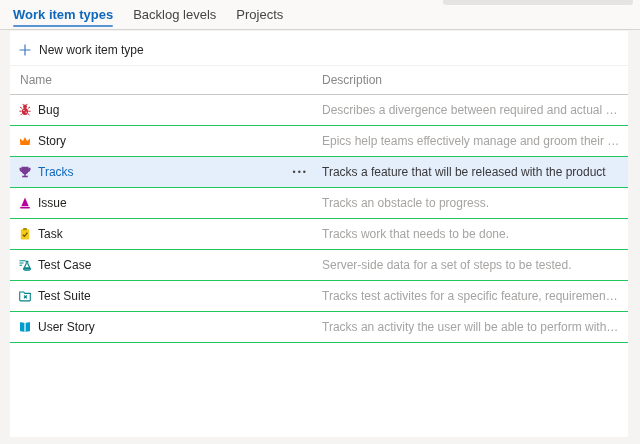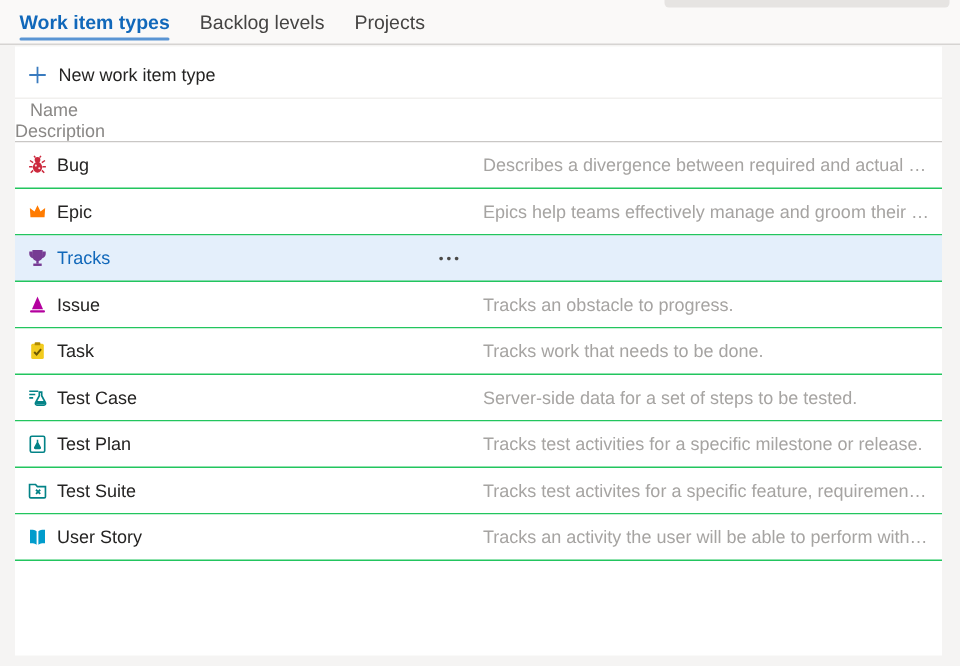--- a/index.html
+++ b/index.html
@@ -34,23 +34,22 @@
     background:#ffffff;
   }
   .newbar{
     height:30px;margin-top:4px;display:flex;align-items:center;
     padding-left:8px;border-bottom:1px solid #f1f0ee;cursor:pointer;
   }
   .newbar .plus{width:14px;height:14px;display:inline-flex;margin-right:7px;}
   .newbar .label{color:#252423;}
   
   .thead{
-    display:flex;height:28px;align-items:flex-start;color:#8a8886;
+    display:flex;height:28px;align-items:center;color:#8a8886;
     border-bottom:1px solid #c9c7c5;
-    flex-direction:column;
   }
   .col-name{width:312px;box-sizing:border-box;display:flex;align-items:center;}
   .thead .col-name{padding-left:10px;}
   .col-desc{
     flex:1;min-width:0;white-space:nowrap;overflow:hidden;
     text-overflow:ellipsis;padding-right:8px;
   }
   .row{
     display:flex;height:30px;align-items:center;
     border-bottom:1px solid #22c55e;cursor:pointer;background:#fff;
@@ -113,39 +112,40 @@
     <div class="col-desc desc">Describes a divergence between required and actual behavior,…</div>
   </div>
 
   <div class="row">
     <div class="col-name">
       <span class="wit-icon">
             <svg width="14" height="14" viewBox="0 0 14 14">
     <path d="M2.3 10.9 1.9 4.6 5 7 7 2.9 9 7 12.1 4.6 11.7 10.9Z" fill="#FF7B00"></path>
   </svg>
           </span>
-      <span class="name">Epic</span>
+      <span class="name">Story</span>
 
     </div>
     <div class="col-desc desc">Epics help teams effectively manage and groom their product …</div>
   </div>
 
   <div class="row selected">
     <div class="col-name">
       <span class="wit-icon">
             <svg width="14" height="14" viewBox="0 0 14 14" fill="#773B93">
     <path d="M3.6 1.7h6.8v4.1a3.4 3.4 0 0 1-6.8 0z"></path>
     <path d="M3.8 2.7H1.5v1.5c0 1.6 1.1 2.7 2.5 2.9zM10.2 2.7h2.3v1.5c0 1.6-1.1 2.7-2.5 2.9z"></path>
     <rect x="6.2" y="8.7" width="1.6" height="2.1"></rect>
     <rect x="4.2" y="10.7" width="5.6" height="1.6"></rect>
   </svg>
           </span>
       <span class="name">Tracks</span>
       <span class="menu-btn">•••</span>
     </div>
+    <div class="col-desc desc">Tracks a feature that will be released with the product</div>
   </div>
 
   <div class="row">
     <div class="col-name">
       <span class="wit-icon">
             <svg width="14" height="14" viewBox="0 0 14 14" fill="#B4009E">
     <path d="M7 1.6 10.7 10.2H3.3Z"></path>
     <rect x="2" y="10.9" width="10" height="1.5" rx="0.75"></rect>
   </svg>
           </span>
@@ -178,33 +178,20 @@
     <path d="M8.2 3.4v2.4L5.7 10.5a1.1 1.1 0 0 0 1 1.6h4.6a1.1 1.1 0 0 0 1-1.6L9.8 5.8V3.4z" fill="none" stroke="#038387" stroke-width="1.1"></path>
     <path d="M6.5 9.3h5l.6 1.2a.6.6 0 0 1-.5.9H6.4a.6.6 0 0 1-.5-.9z" fill="#038387"></path>
   </svg>
           </span>
       <span class="name">Test Case</span>
 
     </div>
     <div class="col-desc desc">Server-side data for a set of steps to be tested.</div>
   </div>
 
-  <div class="row">
-    <div class="col-name">
-      <span class="wit-icon">
-            <svg width="14" height="14" viewBox="0 0 14 14">
-    <rect x="2.2" y="1.8" width="9.6" height="10.7" rx="1" fill="none" stroke="#038387" stroke-width="1.1"></rect>
-    <path d="M6.5 4.2v1.7L4.7 9.2a.9.9 0 0 0 .8 1.3h3a.9.9 0 0 0 .8-1.3L7.5 5.9V4.2z" fill="#038387"></path>
-  </svg>
-          </span>
-      <span class="name">Test Plan</span>
-
-    </div>
-    <div class="col-desc desc">Tracks test activities for a specific milestone or release.</div>
-  </div>
 
   <div class="row">
     <div class="col-name">
       <span class="wit-icon">
             <svg width="14" height="14" viewBox="0 0 14 14">
     <path d="M1.7 3h4l1.2 1.4h5.4v6.7a.8.8 0 0 1-.8.8H2.5a.8.8 0 0 1-.8-.8z" fill="none" stroke="#038387" stroke-width="1.1"></path>
     <path d="M6 6.5 8.8 9.3M8.8 6.5 6 9.3" stroke="#038387" stroke-width="1.2" fill="none"></path>
   </svg>
           </span>
       <span class="name">Test Suite</span>

